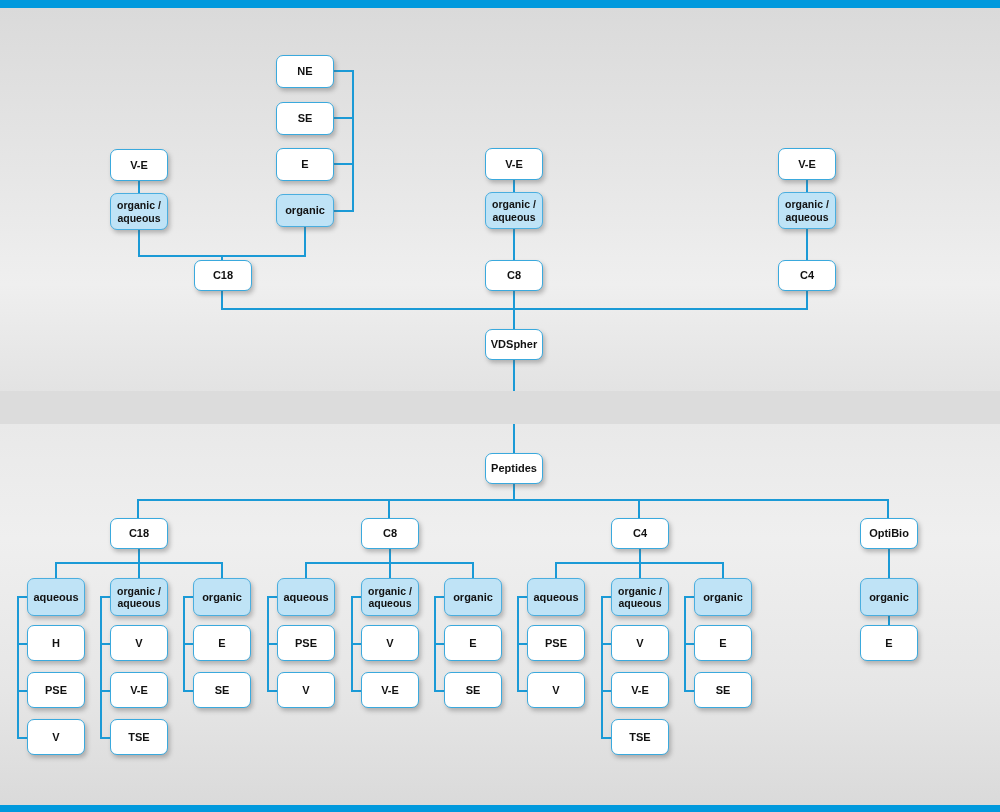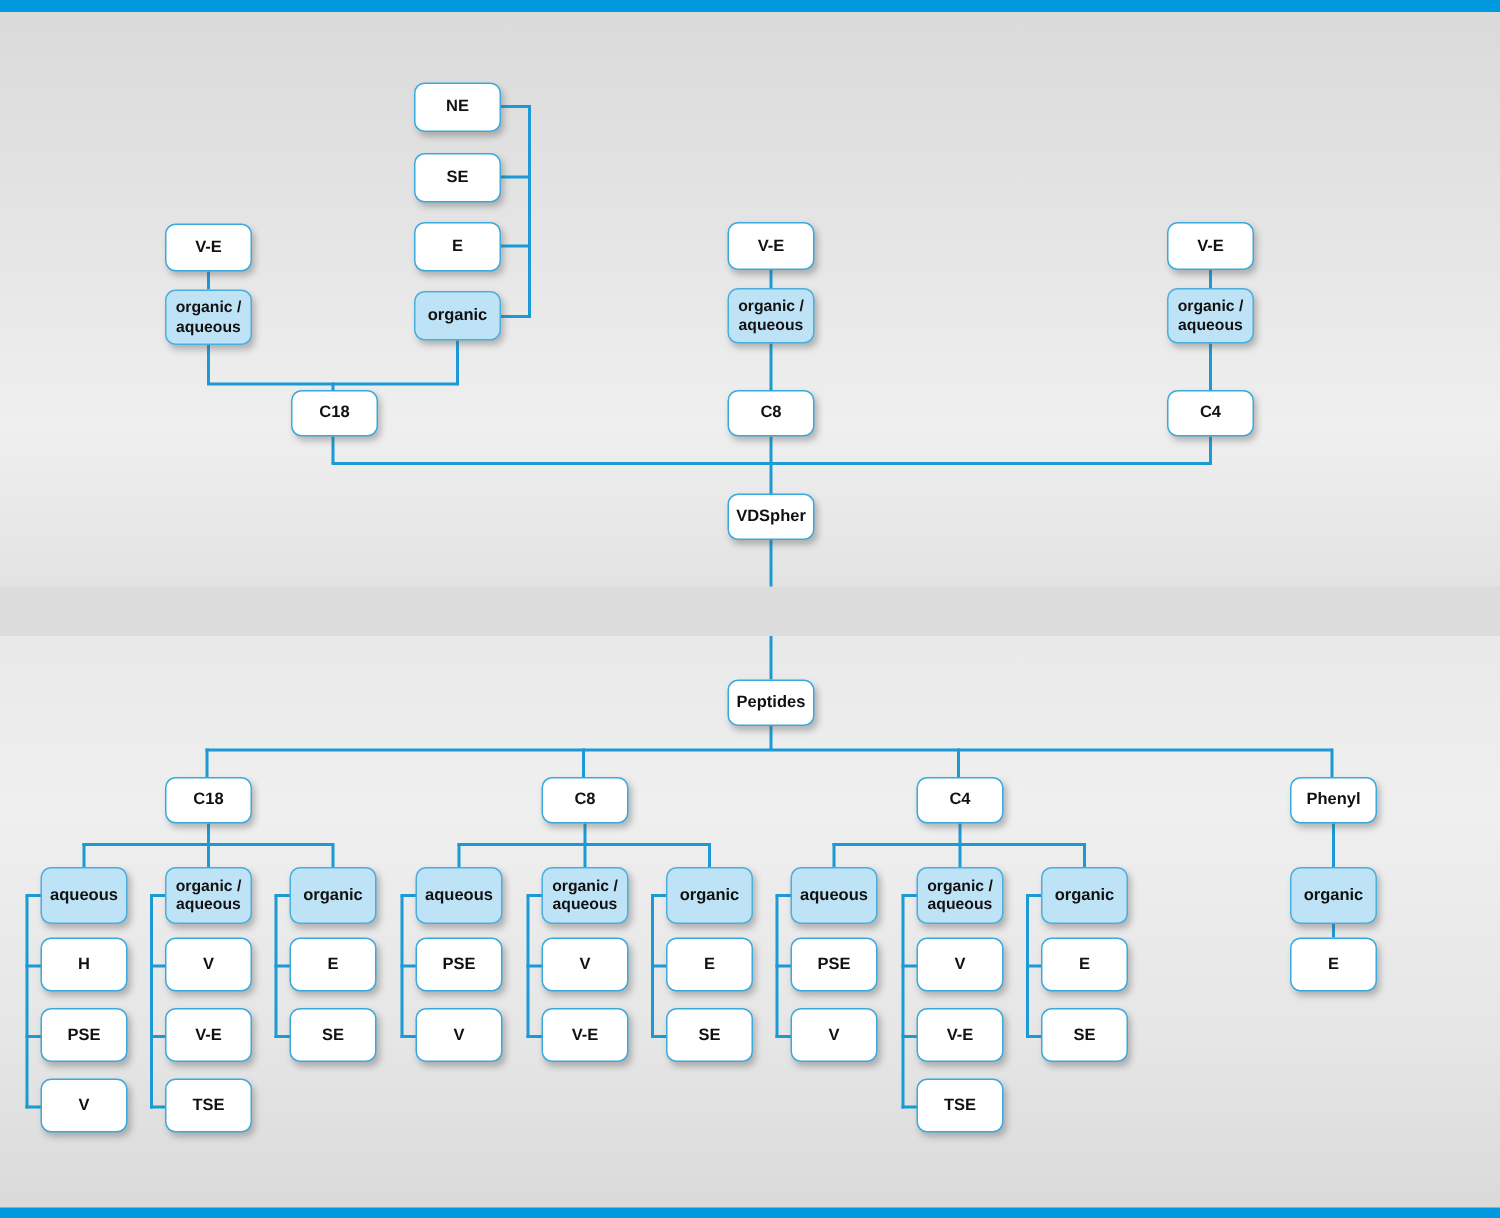--- a/index.html
+++ b/index.html
@@ -141,21 +141,21 @@
   <div class="ln lnv" style="left:513px;top:484px;height:16px;"></div>
   <div class="ln lnh" style="left:137px;top:499px;width:751px;"></div>
   <div class="ln lnv" style="left:137px;top:499px;height:19px;"></div>
   <div class="ln lnv" style="left:388px;top:499px;height:19px;"></div>
   <div class="ln lnv" style="left:638px;top:499px;height:19px;"></div>
   <div class="ln lnv" style="left:887px;top:499px;height:19px;"></div>
 
   <div class="node" style="left:110px;top:518px;width:58px;height:31px;">C18</div>
   <div class="node" style="left:361px;top:518px;width:58px;height:31px;">C8</div>
   <div class="node" style="left:611px;top:518px;width:58px;height:31px;">C4</div>
-  <div class="node" style="left:860px;top:518px;width:58px;height:31px;">Phenyl</div>
+  <div class="node" style="left:860px;top:518px;width:58px;height:31px;">OptiBio</div>
 
   <div class="ln lnv" style="left:138px;top:549px;height:14px;"></div>
   <div class="ln lnh" style="left:55px;top:562px;width:167px;"></div>
   <div class="ln lnv" style="left:55px;top:562px;height:16px;"></div>
   <div class="ln lnv" style="left:138px;top:562px;height:16px;"></div>
   <div class="ln lnv" style="left:221px;top:562px;height:16px;"></div>
 
   <div class="node blue" style="left:27px;top:578px;width:58px;height:38px;">aqueous</div>
   <div class="node blue two-line" style="left:110px;top:578px;width:58px;height:38px;">
     <span>

